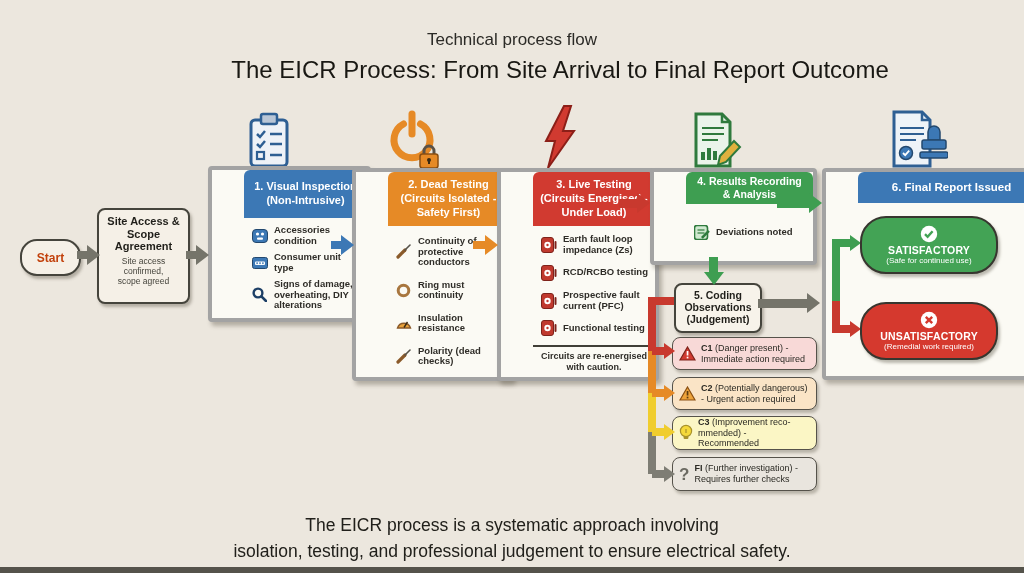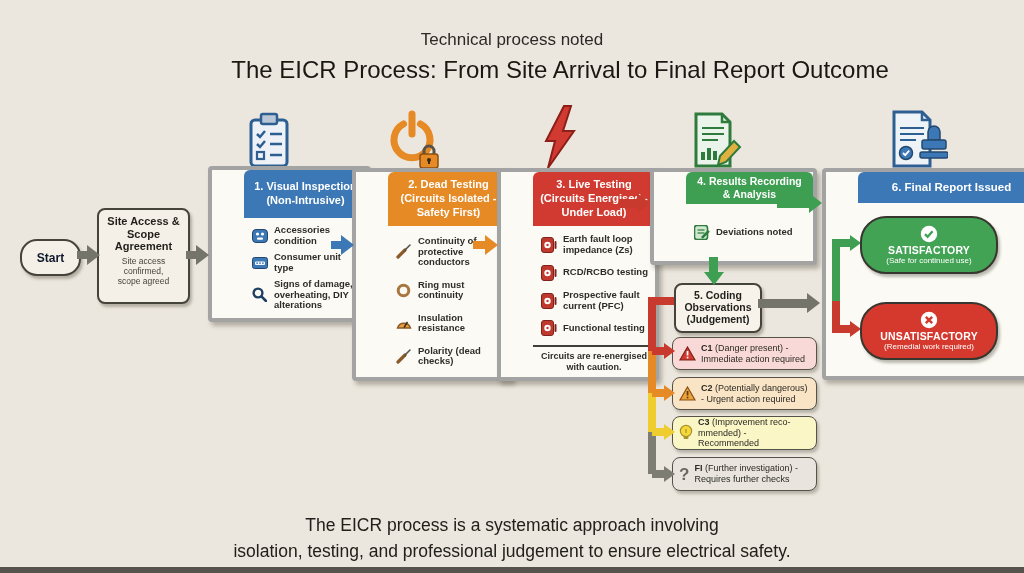--- a/index.html
+++ b/index.html
@@ -1,21 +1,21 @@
 <!DOCTYPE html>
 <html><head>
 <meta charset="utf-8">
 <style>
   html,body{margin:0;padding:0;}
   body{width:1024px;height:573px;overflow:hidden;font-family:"Liberation Sans",sans-serif;}
   .stage{position:relative;width:1024px;height:573px;background:#ece7de;}
   .subtitle{position:absolute;left:0;top:30px;width:1024px;text-align:center;font-size:17px;color:#2b2a26;}
   .title{position:absolute;left:0;top:56px;width:1024px;text-align:center;font-size:24px;font-weight:normal;color:#191813;padding-left:48px;}
   .caption{position:absolute;left:0;top:512px;width:1024px;text-align:center;font-size:17.5px;color:#21201b;white-space:pre-line;line-height:1.5;font-weight:500;}
-  .oval{position:absolute;background:#f5f0e7;border:2px solid #45443c;border-radius:17px;display:flex;align-items:center;justify-content:center;font-weight:bold;font-size:12px;color:#0f172a;box-shadow:2px 3px 3px rgba(110,105,90,.45);}
+  .oval{position:absolute;background:#f5f0e7;border:2px solid #45443c;border-radius:17px;display:flex;align-items:center;justify-content:center;font-weight:bold;font-size:12px;color:#c2410c;box-shadow:2px 3px 3px rgba(110,105,90,.45);}
   .plainbox{position:absolute;background:#f5f0e7;border:2px solid #45443c;border-radius:8px;box-shadow:2px 3px 3px rgba(110,105,90,.45);text-align:center;}
   .sb-title{font-weight:bold;font-size:11px;line-height:1.15;color:#201f1a;white-space:pre-line;margin-top:5px;}
   .sb-sub{font-size:8.5px;line-height:1.2;color:#45443c;white-space:pre-line;margin-top:3px;font-weight:500;}
   .stagebox{position:absolute;background:#fbfaf4;border:4px solid #a3a3a3;border-radius:4px;box-shadow:3px 4px 4px rgba(110,105,90,.45);display:flex;flex-direction:column;z-index:2;padding-left:32px;}
   .shead{color:#fff;font-weight:bold;text-align:center;font-size:11px;line-height:1.25;white-space:pre-line;display:flex;align-items:center;justify-content:center;border-radius:6px 6px 0 0;flex:none;}
   .bg-blue{background:#3c78b5;} .bg-orange{background:#e68a26;} .bg-red{background:#d13a30;} .bg-green{background:#3e9e51;}
   .items{flex:1;display:flex;flex-direction:column;justify-content:space-around;padding:4px 7px;}
   .item{display:flex;align-items:center;gap:6px;}
   .ic{flex:none;width:17px;display:flex;align-items:center;justify-content:center;}
   .itx{font-size:9.5px;line-height:1.15;color:#2f2d28;white-space:pre-line;font-weight:600;}
@@ -32,21 +32,21 @@
   .pill .plabel{font-weight:bold;font-size:10.5px;letter-spacing:.2px;margin-top:1px;}
   .pill .psub{font-size:8px;font-weight:500;}
   .stageicon{position:absolute;z-index:1;}
   .bottombar{position:absolute;left:0;top:567px;width:1024px;height:6px;background:#55534b;}
 </style>
 </head>
 <body>
 
 <div class="stage">
 
-  <div class="subtitle">Technical process noted</div>
+  <div class="subtitle">Technical process flow</div>
   <div class="title">The EICR Process: From Site Arrival to Final Report Outcome</div>
 
   <div class="oval" style="left:20px;top:239px;width:57px;height:33px;">
     <span>Start</span>
   </div>
 
   <div class="plainbox" style="left:97px;top:208px;width:89px;height:92px;">
     <div class="sb-title">Site Access &amp;
 Scope
 Agreement</div>

